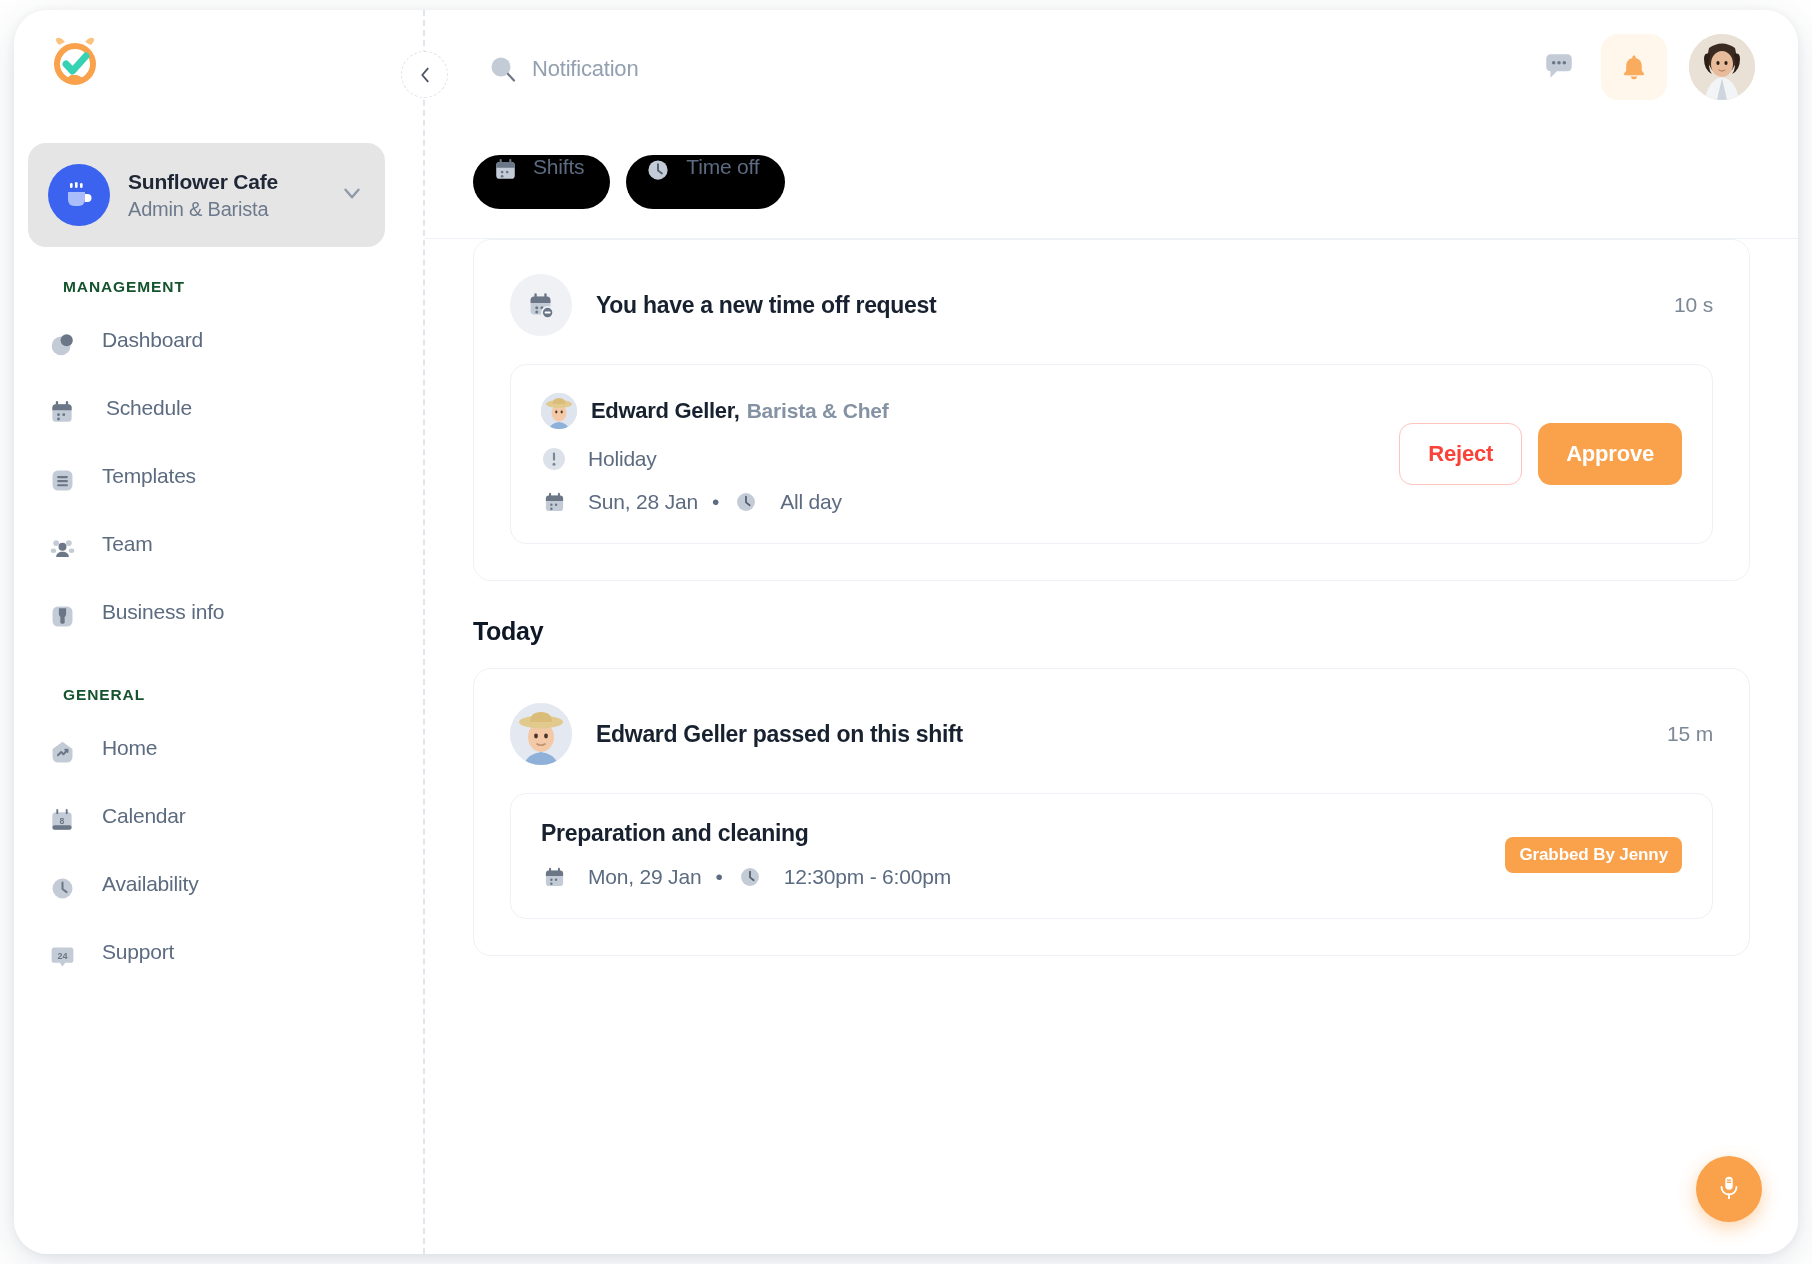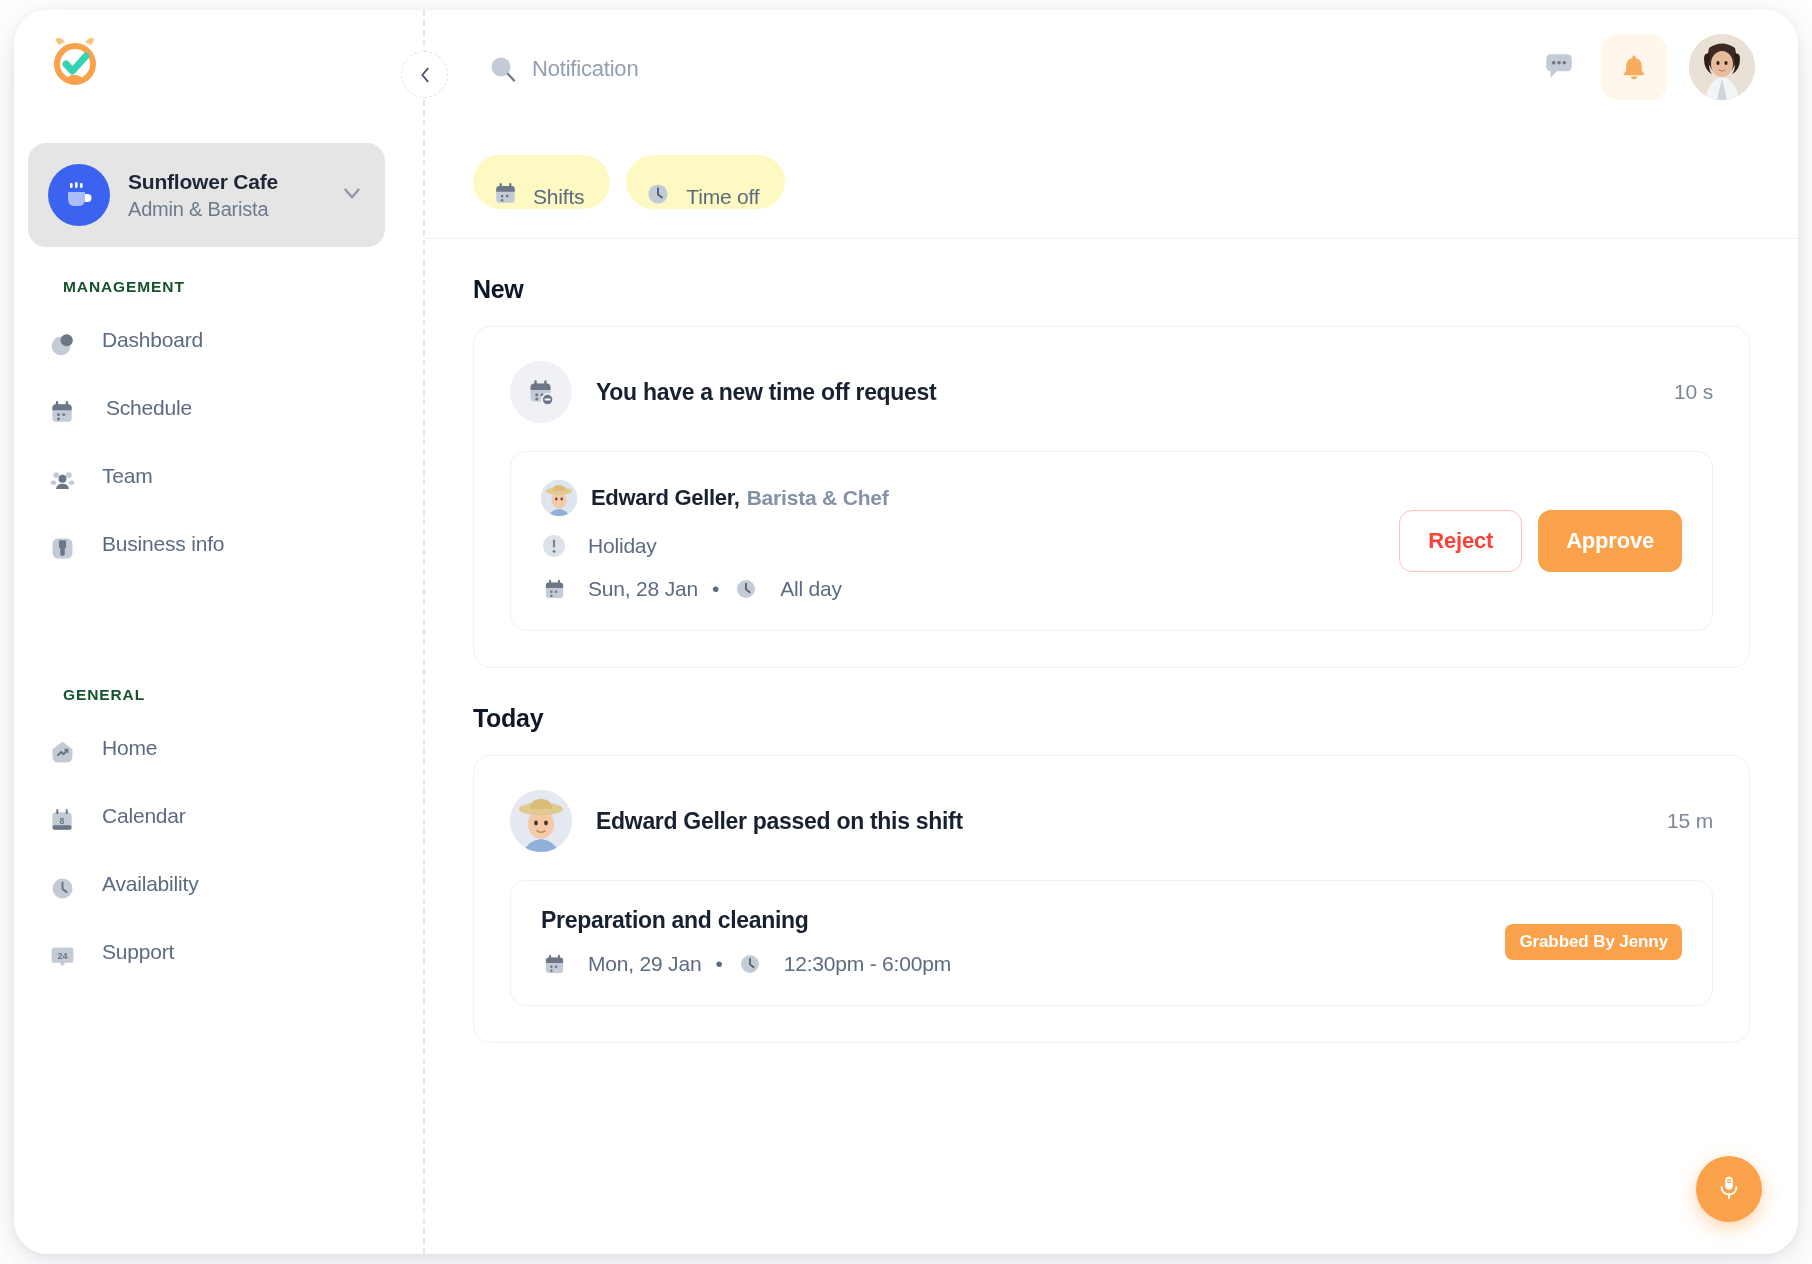--- a/index.html
+++ b/index.html
@@ -171,25 +171,25 @@
   
   .tabs-row {
     height: 114px;
     display: flex;
     align-items: center;
     padding-left: 48px;
     gap: 16px;
     border-bottom: 1.5px solid #eef1f5;
   }
   .tab-chip {
-    display: flex; align-items: flex-end;
+    display: flex; align-items: flex-start;
     height: 54px;
     padding: 0 26px 0 17px;
     border-radius: 27px;
-    background: #fef9c3;
+    background: #000000;
     cursor: pointer;
   }
   .tab-chip .tab-ic { width: 30px; height: 30px; flex:0 0 30px; display:flex; align-items:center; justify-content:center;}
   .tab-chip .tab-label {
     margin-left: 13px;
     font-size: 21px;
     color: #5c6b80;
     letter-spacing: -0.2px;
   }
 
@@ -398,20 +398,31 @@
             <rect x="9" y="3.5" width="2.6" height="6" rx="1.3" fill="#6b7787"></rect>
             <rect x="20.4" y="3.5" width="2.6" height="6" rx="1.3" fill="#6b7787"></rect>
             <circle cx="12" cy="19" r="1.7" fill="#6b7787"></circle>
             <circle cx="12" cy="24" r="1.7" fill="#6b7787"></circle>
             <circle cx="18" cy="19" r="1.7" fill="#6b7787"></circle>
           </svg>
         </span>
         <span class="nav-label">Schedule</span>
       </div>
 
+      <div class="nav-item">
+        <span class="nav-icon">
+          <svg viewBox="0 0 32 32" width="29" height="29">
+            <rect x="5" y="5" width="22" height="22" rx="6" fill="#c3cbd6"></rect>
+            <rect x="10" y="11" width="12" height="2.4" rx="1.2" fill="#6b7787"></rect>
+            <rect x="10" y="15.5" width="12" height="2.4" rx="1.2" fill="#6b7787"></rect>
+            <rect x="10" y="20" width="12" height="2.4" rx="1.2" fill="#6b7787"></rect>
+          </svg>
+        </span>
+        <span class="nav-label">Templates</span>
+      </div>
 
       <div class="nav-item">
         <span class="nav-icon">
           <svg viewBox="0 0 32 32" width="29" height="29">
             <circle cx="9" cy="10" r="3.2" fill="#c3cbd6"></circle>
             <circle cx="23" cy="10" r="3.2" fill="#c3cbd6"></circle>
             <ellipse cx="6" cy="18.5" rx="3" ry="2.4" fill="#c3cbd6"></ellipse>
             <ellipse cx="26" cy="18.5" rx="3" ry="2.4" fill="#c3cbd6"></ellipse>
             <circle cx="16" cy="14" r="4.4" fill="#6b7787"></circle>
             <path d="M16 19.5 c5 0 7 3 7 5.8 h-14 c0 -2.8 2 -5.8 7 -5.8 z" fill="#6b7787"></path>
@@ -553,21 +564,20 @@
             <circle cx="16" cy="16" r="11" fill="#c3cbd6"></circle>
             <path d="M16 9.5 v7 l4.5 3.5" fill="none" stroke="#555f6d" stroke-width="2.2" stroke-linecap="round" stroke-linejoin="round"></path>
           </svg>
         </span>
         <span class="tab-label">Time off</span>
       </div>
     </div>
 
     <div class="content">
 
-      <h2 class="group-title">New</h2>
 
       <div class="notif-card">
         <div class="notif-head">
           <span class="notif-av">
             <svg viewBox="0 0 36 36" width="34" height="34">
               <rect x="7" y="9" width="21" height="19" rx="4" fill="#c3cbd6"></rect>
               <path d="M7 13 a4 4 0 0 1 4 -4 h13 a4 4 0 0 1 4 4 v3 H7 z" fill="#6b7787"></path>
               <rect x="11" y="5.5" width="2.5" height="6" rx="1.25" fill="#6b7787"></rect>
               <rect x="21.5" y="5.5" width="2.5" height="6" rx="1.25" fill="#6b7787"></rect>
               <circle cx="13.5" cy="21" r="1.6" fill="#6b7787"></circle>

